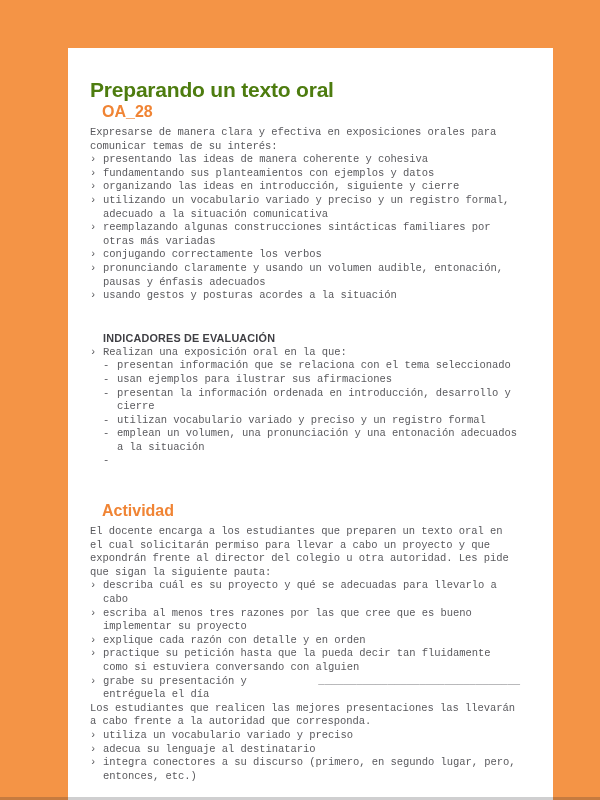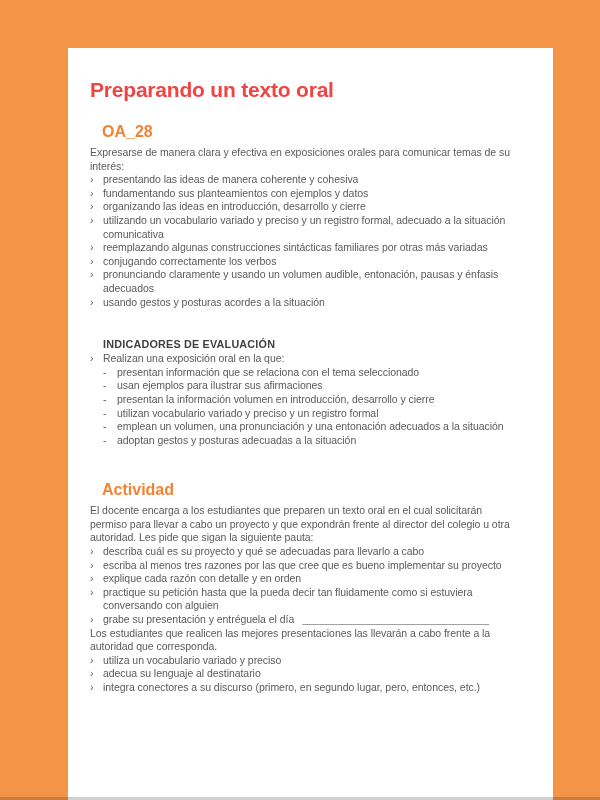--- a/index.html
+++ b/index.html
@@ -19,35 +19,36 @@
   .page {
     position: absolute;
     left: 68px; top: 48px;
     width: 485px; height: 752px;
     background: #FFFFFF;
     padding: 30px 33px 0 22px;
   }
   .title {
     font-size: 21px; line-height: 24px;
     font-weight: 700;
-    color: #ef4444;
+    color: #4d7c0f;
     letter-spacing: -0.2px;
-    margin: 0 0 20px 0;
+    margin: 0 0 0 0;
   }
   .h-orange {
     font-size: 16px; line-height: 19px;
     font-weight: 700;
     color: #F08434;
     margin: 0 0 5px 12px;
   }
   .body-text, .bullets li {
     font-size: 10.5px;
     line-height: 13.6px;
     color: #5A5A5E;
     letter-spacing: -0.05px;
+    font-family: Liberation Mono, monospace;
   }
   .body-text { margin: 0; }
   .bullets { list-style: none; margin: 0; padding: 0; }
   .bullets li { display: flex; }
   .chev { flex: 0 0 13px; color: #5A5A5E; }
   .sub-bullets li { padding-left: 13px; }
   .dash { flex: 0 0 14px; }
   .sec-indicadores { margin-top: 28px; }
   .ind-heading {
     font-size: 10.8px; line-height: 14px;
@@ -81,21 +82,21 @@
         <li>
             <span class="chev">›</span>
             <span>presentando las ideas de manera coherente y cohesiva</span>
           </li>
         <li>
             <span class="chev">›</span>
             <span>fundamentando sus planteamientos con ejemplos y datos</span>
           </li>
         <li>
             <span class="chev">›</span>
-            <span>organizando las ideas en introducción, desarrollo y cierre</span>
+            <span>organizando las ideas en introducción, siguiente y cierre</span>
           </li>
         <li>
             <span class="chev">›</span>
             <span>utilizando un vocabulario variado y preciso y un registro formal, adecuado a la situación comunicativa</span>
           </li>
         <li>
             <span class="chev">›</span>
             <span>reemplazando algunas construcciones sintácticas familiares por otras más variadas</span>
           </li>
         <li>
@@ -125,33 +126,32 @@
         <li>
             <span class="dash">-</span>
             <span>presentan información que se relaciona con el tema seleccionado</span>
           </li>
         <li>
             <span class="dash">-</span>
             <span>usan ejemplos para ilustrar sus afirmaciones</span>
           </li>
         <li>
             <span class="dash">-</span>
-            <span>presentan la información volumen en introducción, desarrollo y cierre</span>
+            <span>presentan la información ordenada en introducción, desarrollo y cierre</span>
           </li>
         <li>
             <span class="dash">-</span>
             <span>utilizan vocabulario variado y preciso y un registro formal</span>
           </li>
         <li>
             <span class="dash">-</span>
             <span>emplean un volumen, una pronunciación y una entonación adecuados a la situación</span>
           </li>
         <li>
             <span class="dash">-</span>
-            <span>adoptan gestos y posturas adecuadas a la situación</span>
           </li>
       </ul>
     </section>
 
     <section class="sec-actividad">
       <h2 class="h-orange">Actividad</h2>
       <p class="body-text">El docente encarga a los estudiantes que preparen un texto oral en el cual solicitarán permiso para llevar a cabo un proyecto y que expondrán frente al director del colegio u otra autoridad. Les pide que sigan la siguiente pauta:</p>
       <ul class="bullets">
         <li>
             <span class="chev">›</span>

